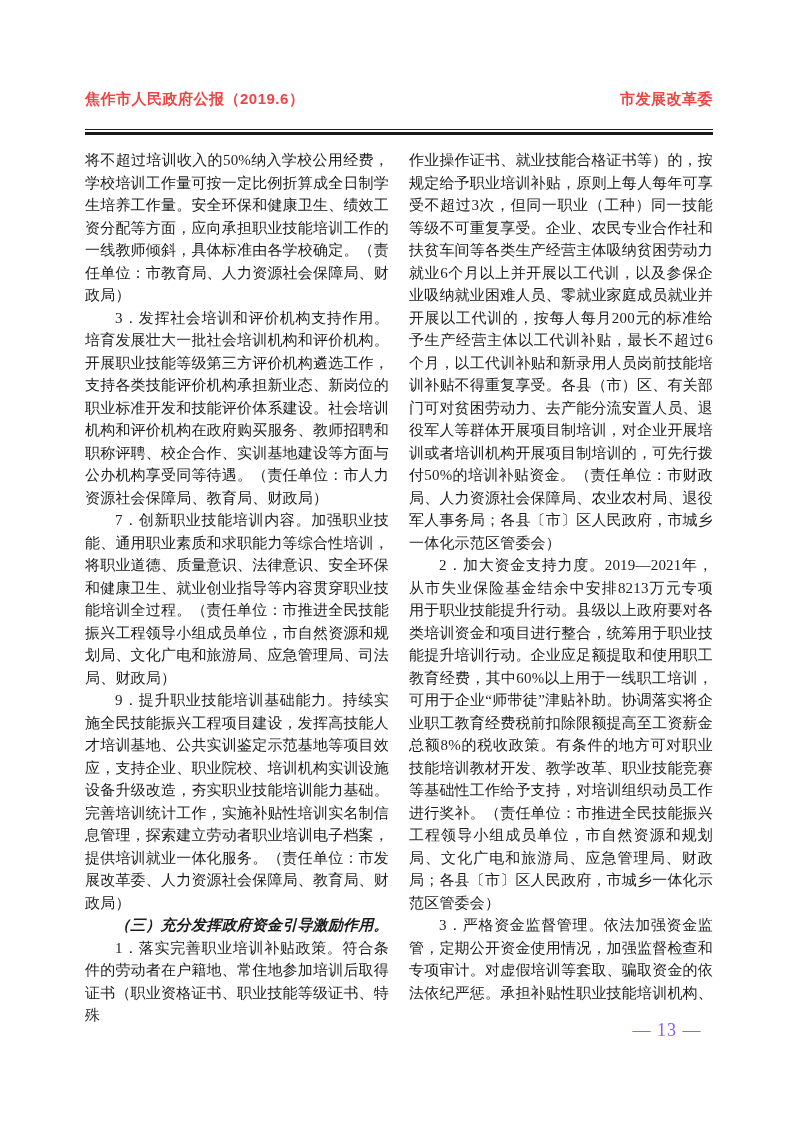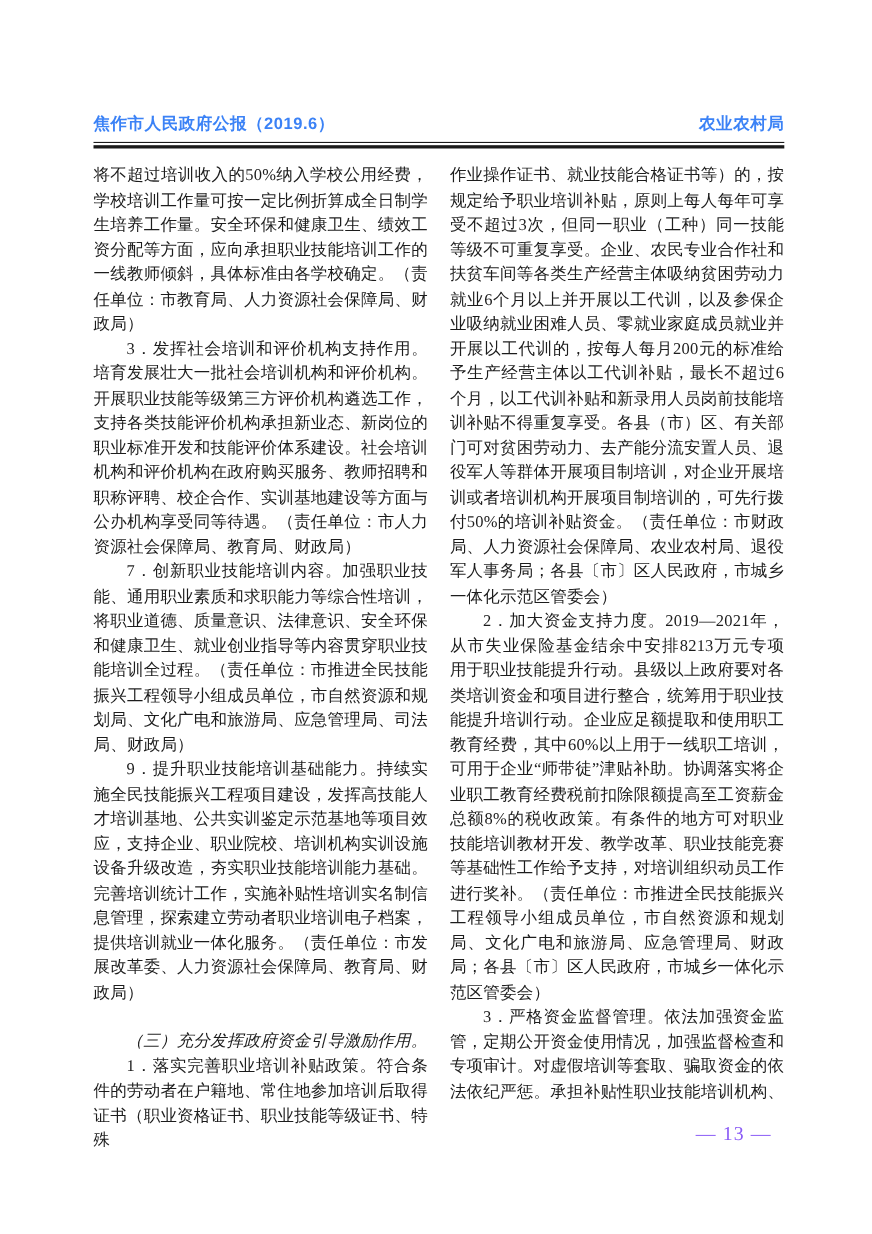--- a/index.html
+++ b/index.html
@@ -15,31 +15,31 @@
   }
   .page {
     position: absolute;
     left: 85px;
     top: 0;
     width: 628px;
     height: 1122px;
   }
   .header-row {
     position: absolute;
-    top: 103px;
+    top: 90px;
     left: 0;
     right: 0;
     display: flex;
     justify-content: space-between;
     align-items: flex-end;
     font-family: "Liberation Sans", sans-serif;
     font-weight: 700;
     font-size: 15px;
     letter-spacing: 0.5px;
-    color: #3b82f6;
+    color: #ef4444;
   }
   .header-rule {
     position: absolute;
     top: 129px;
     left: 0;
     right: 0;
   }
   .header-rule .thin {
     border-top: 1.5px solid #1a1a1a;
   }
@@ -64,42 +64,41 @@
     line-height: 22.5px;
     text-align: justify;
     letter-spacing: 0.2px;
     color: #1c1c1c;
   }
   .para.indent {
     text-indent: 2em;
   }
   .para.kai {
     font-style: italic;
-    font-weight: 400;
-    margin-top: 22px;
+    font-weight: 700;
   }
   .page-number {
     position: absolute;
     top: 1020px;
     left: 527px; 
     width: 110px;
     text-align: center;
     font-size: 18px;
     letter-spacing: 1px;
     color: #8b5cf6;
   }
 </style>
 </head>
 <body>
 
 <div class="page">
 
   <div class="header-row">
     <span>焦作市人民政府公报（2019.6）</span>
-    <span>农业农村局</span>
+    <span>市发展改革委</span>
   </div>
 
   <div class="header-rule">
     <div class="thin"></div>
     <div class="thick"></div>
   </div>
 
   <div class="columns">
 
     <div class="col">

